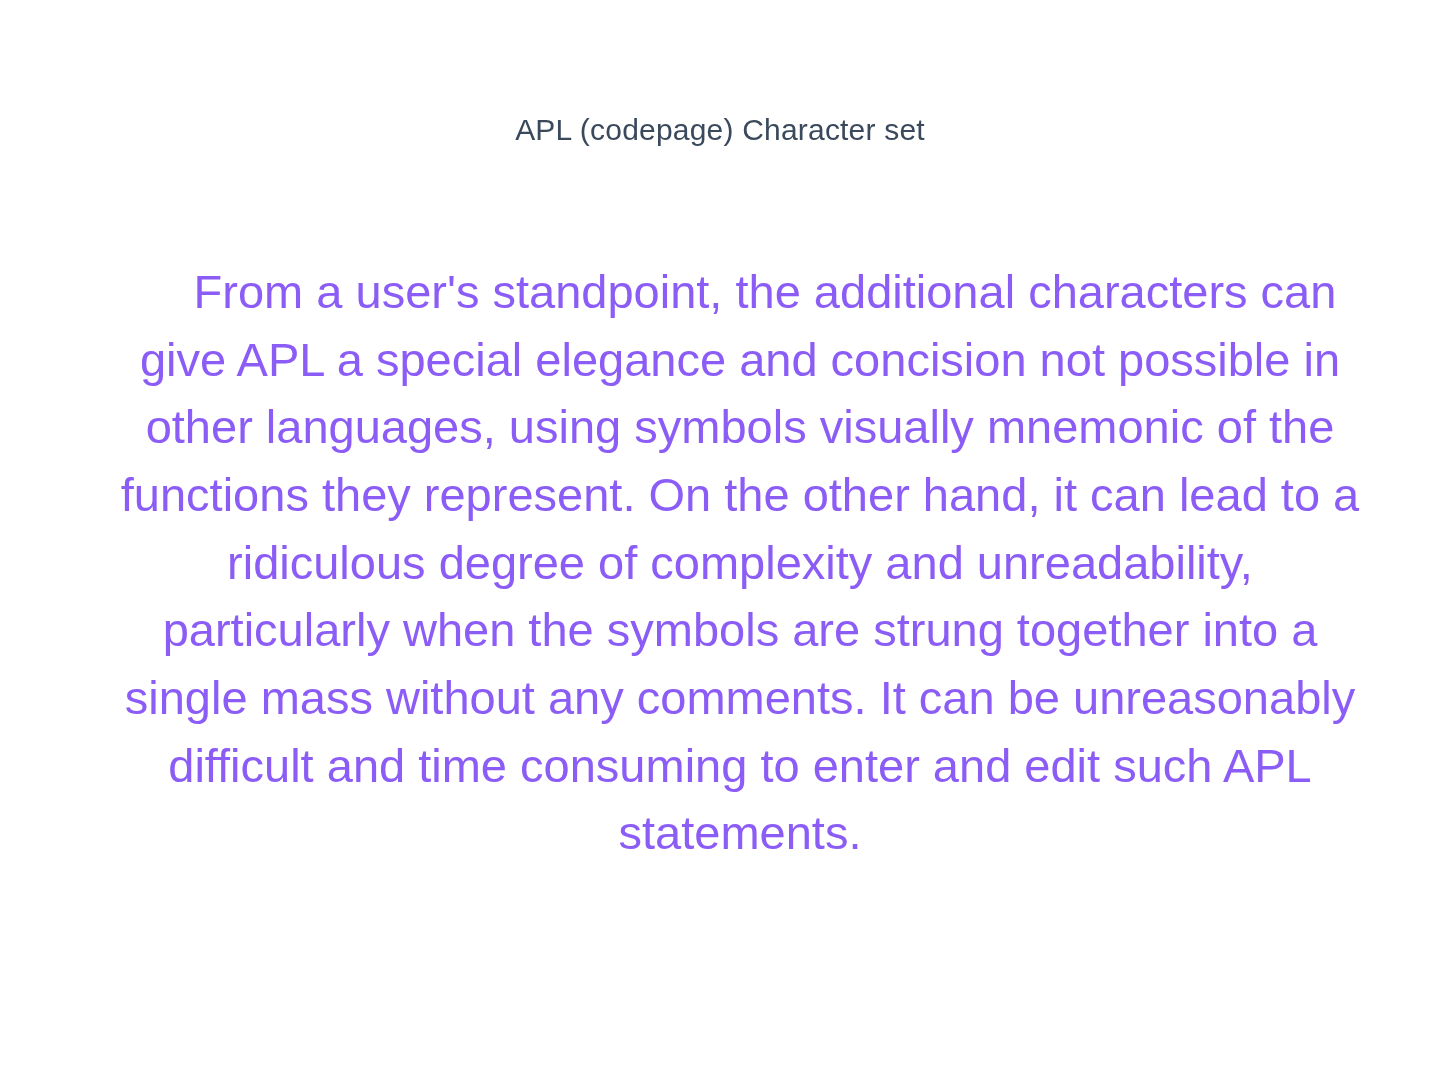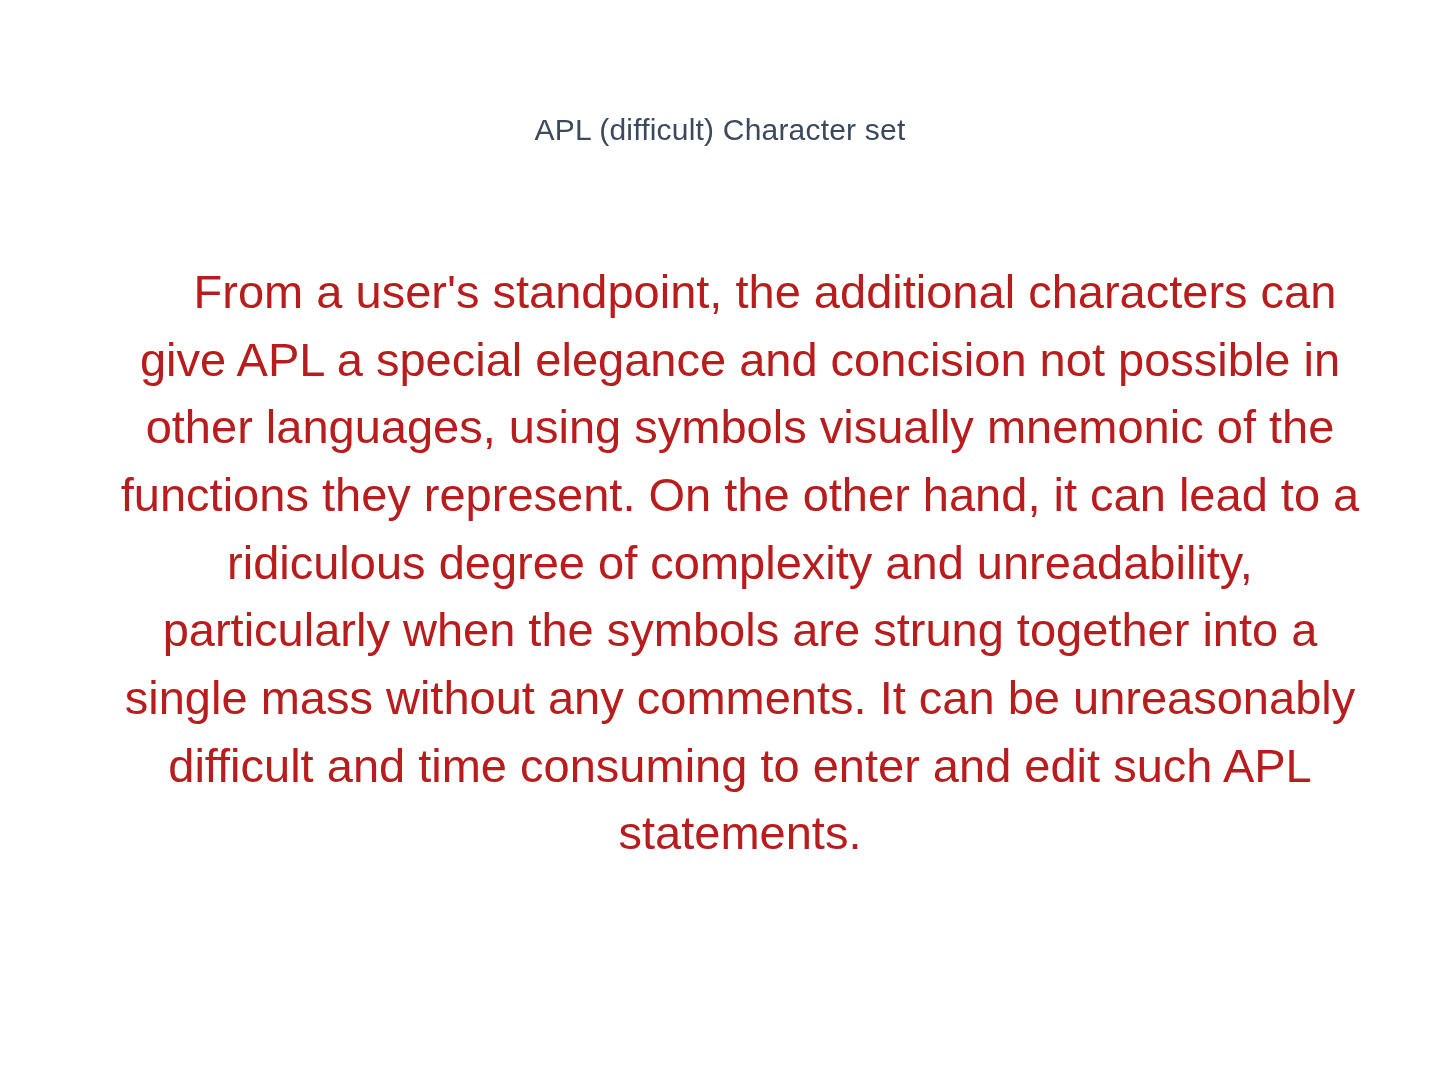--- a/index.html
+++ b/index.html
@@ -33,38 +33,38 @@
     letter-spacing: 0.2px;
   }
   .slide-body {
     position: absolute;
     top: 258px;
     left: 120px;
     width: 1240px;
     text-align: center;
     font-size: 47px;
     line-height: 1.44;
-    color: #b91c1c;
+    color: #8b5cf6;
     font-family: "Liberation Sans", sans-serif;
     text-indent: 50px;
   }
   .slide-footer {
     position: absolute;
     bottom: 38px;
     left: 0;
     width: 1440px;
     text-align: center;
     font-size: 11px;
     line-height: 1.2;
     color: #1a1a1a;
     font-family: "Liberation Sans", sans-serif;
     word-break: break-all;
   }
 </style>
 </head>
 <body>
 
 <div class="slide">
-  <div class="slide-title">APL (difficult) Character set</div>
+  <div class="slide-title">APL (codepage) Character set</div>
 
   <div class="slide-body">From a user's standpoint, the additional characters can give APL a special elegance and concision not possible in other languages, using symbols visually mnemonic of the functions they represent. On the other hand, it can lead to a ridiculous degree of complexity and unreadability, particularly when the symbols are strung together into a single mass without any comments. It can be unreasonably difficult and time consuming to enter and edit such APL statements.</div>
 
 </div>
 
 </body></html>

